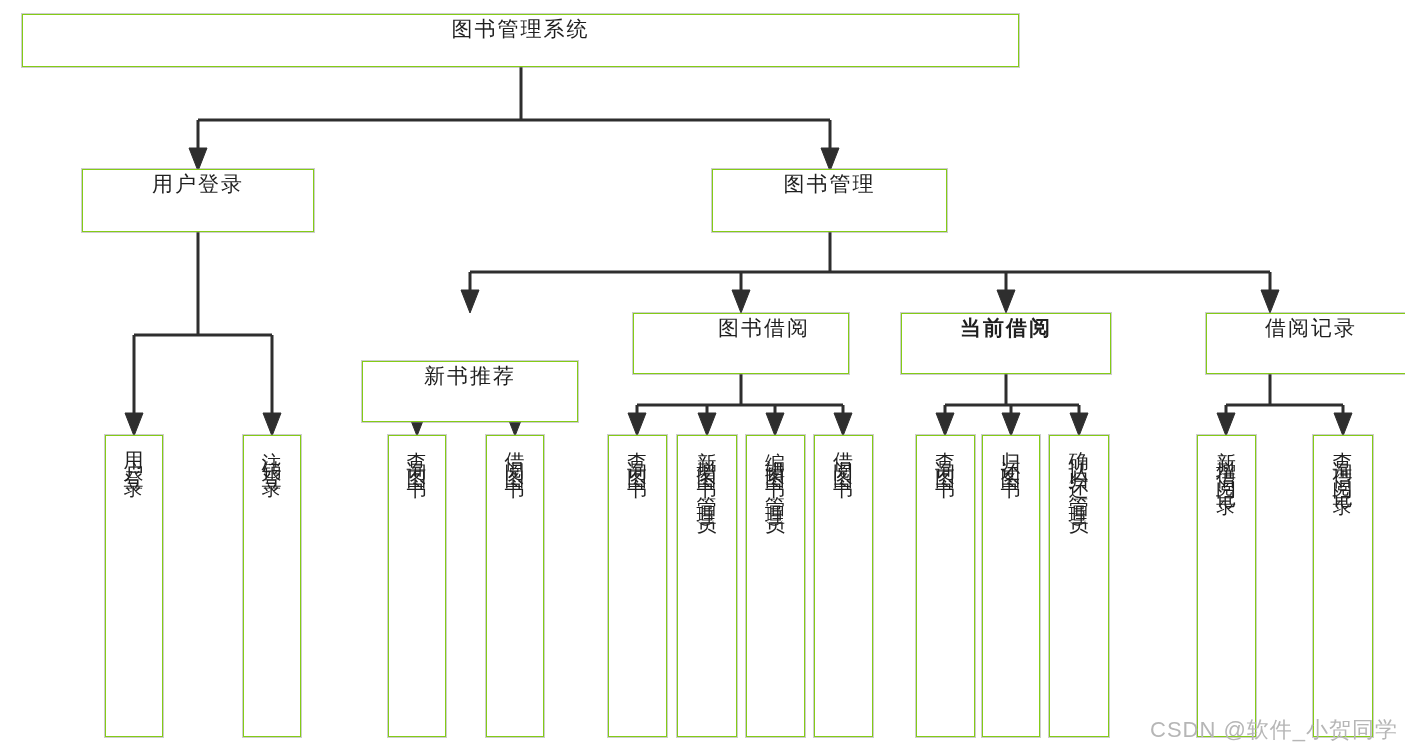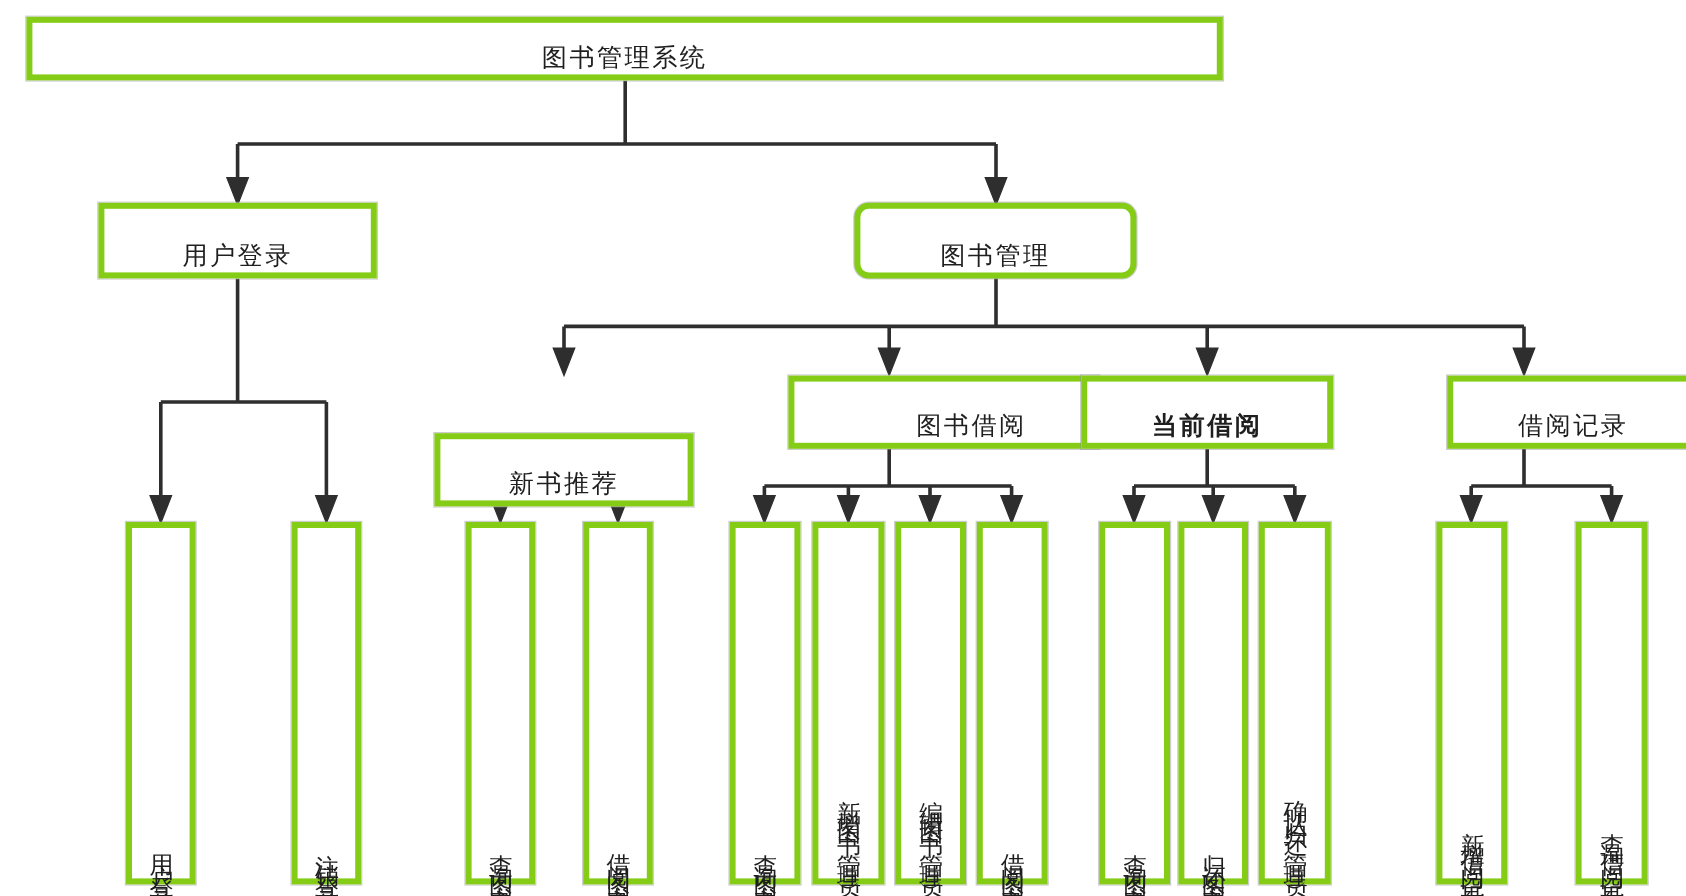--- a/index.html
+++ b/index.html
@@ -9,24 +9,24 @@
     height: 747px;
     background: #ffffff;
     overflow: hidden;
     font-family: "Liberation Sans", "DejaVu Sans", sans-serif;
     color: #1f1f1f;
   }
   .connectors { position: absolute; left: 0; top: 0; z-index: 1; }
   .box {
     position: absolute;
     box-sizing: border-box;
-    border: 5px solid #84cc16;
+    border: 1px solid #84cc16;
     background: #ffffff;
     display: flex;
-    align-items: flex-end;
+    align-items: flex-start;
     justify-content: center;
     z-index: 2;
     box-shadow: 0 0 0 1px rgba(145,145,145,0.45);
   }
   .hlabel {
     font-size: 21px;
     letter-spacing: 2px;
     color: #1f1f1f;
     white-space: nowrap;
   }
@@ -60,28 +60,28 @@
     <path fill="#2e2e2e" stroke="#2e2e2e" stroke-width="1" d="M189 148 H207 L198 171 Z M821 148 H839 L830 171 Z M125 413 H143 L134 436 Z M263 413 H281 L272 436 Z M461 290 H479 L470 313 Z M732 290 H750 L741 313 Z M997 290 H1015 L1006 313 Z M1261 290 H1279 L1270 313 Z M408 413 H426 L417 436 Z M506 413 H524 L515 436 Z M628 413 H646 L637 436 Z M698 413 H716 L707 436 Z M766 413 H784 L775 436 Z M834 413 H852 L843 436 Z M936 413 H954 L945 436 Z M1002 413 H1020 L1011 436 Z M1070 413 H1088 L1079 436 Z M1217 413 H1235 L1226 436 Z M1334 413 H1352 L1343 436 Z"></path>
   </svg>
 
   <div class="box" style="left:22px; top:14px; width:997px; height:53px;">
     <span class="hlabel">图书管理系统</span>
   </div>
 
   <div class="box" style="left:82px; top:169px; width:232px; height:63px;">
     <span class="hlabel">用户登录</span>
   </div>
-  <div class="box" style="left:712px; top:169px; width:235px; height:63px;border-radius:12px;">
+  <div class="box" style="left:712px; top:169px; width:235px; height:63px;">
     <span class="hlabel">图书管理</span>
   </div>
 
   <div class="box" style="left:362px; top:313px; width:216px; height:61px;margin-top:48px;">
     <span class="hlabel">新书推荐</span>
   </div>
-  <div class="box" style="left:657px; top:313px; width:259px; height:61px;padding-left:46px;">
+  <div class="box" style="left:633px; top:313px; width:216px; height:61px;padding-left:46px;">
     <span class="hlabel">图书借阅</span>
   </div>
   <div class="box" style="left:901px; top:313px; width:210px; height:61px;font-weight:bold;">
     <span class="hlabel">当前借阅</span>
   </div>
   <div class="box" style="left:1206px; top:313px; width:210px; height:61px;">
     <span class="hlabel">借阅记录</span>
   </div>
 
   <div class="box leaf" style="left:105px; width:58px;">
@@ -121,14 +121,15 @@
     <span class="vtext">确认归还（管理员）</span>
   </div>
 
   <div class="box leaf" style="left:1197px; width:59px;">
     <span class="vtext">新增借阅记录</span>
   </div>
   <div class="box leaf" style="left:1313px; width:60px;">
     <span class="vtext">查询借阅记录</span>
   </div>
 
+  <div class="watermark">CSDN @软件_小贺同学</div>
 
 </div>
 
 </body></html>

